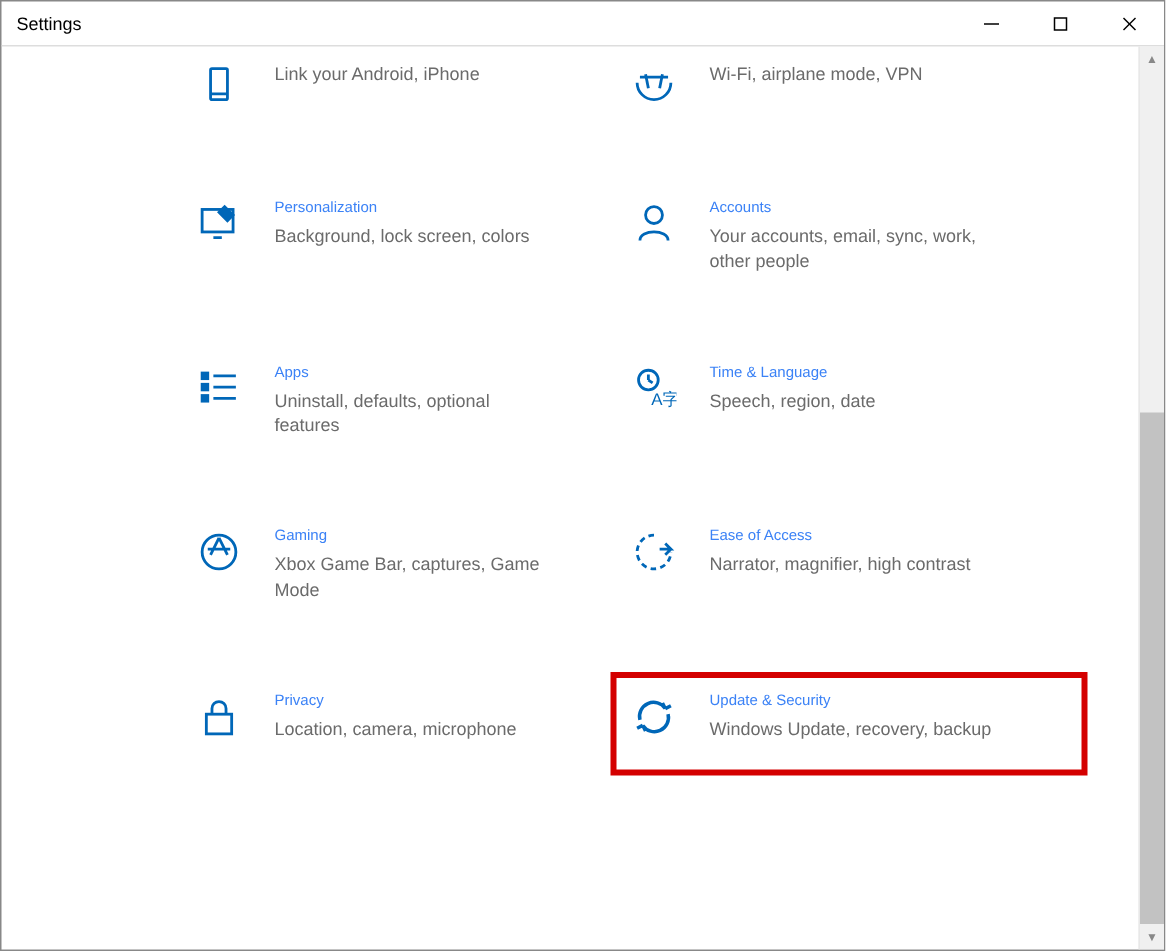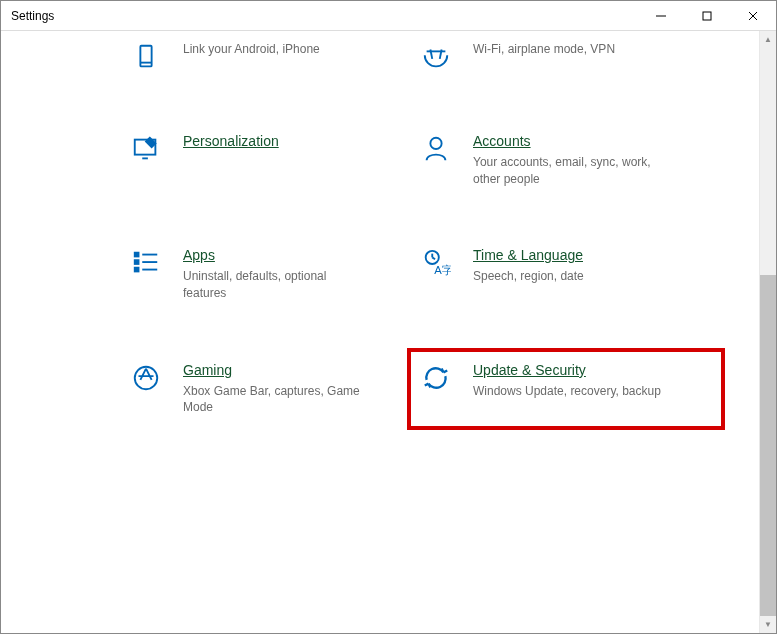--- a/index.html
+++ b/index.html
@@ -10,21 +10,21 @@
   .win-buttons { display: flex; height: 100%; }
   .win-btn { width: 46px; display: flex; align-items: center; justify-content: center; }
   .win-btn svg { width: 14px; height: 14px; }
   .content-area { position: relative; height: calc(100% - 30px); display: flex; }
   .scroll-region { flex: 1; overflow: hidden; padding: 0 13px 0 0; }
   .grid { display: grid; grid-template-columns: 1fr 1fr; column-gap: 0px; row-gap: 60px; padding: 20px 40px 20px 130px; }
   .tile { display: flex; align-items: flex-start; gap: 20px; width: 290px; }
   .tile-icon { width: 32px; height: 32px; flex: 0 0 32px; display: flex; align-items: center; justify-content: flex-start; color: #0067b8; }
   .tile-icon svg { width: 30px; height: 30px; }
   .tile-text { display: flex; flex-direction: column; gap: 4px; max-width: 190px; }
-  .tile-title { font-size: 14px; color: #14532d; line-height: 1.2; text-decoration: underline; }
+  .tile-title { font-size: 10px; color: #3b82f6; line-height: 1.2; }
   .tile-desc { font-size: 12px; color: #6b6b6b; line-height: 1.4; }
   .highlight { outline: 4px solid #d40000; outline-offset: 10px; padding-bottom: 8px; }
   .scrollbar { width: 17px; background: #f0f0f0; display: flex; flex-direction: column; border-left: 1px solid #e8e8e8; }
   .scroll-arrow { height: 17px; display: flex; align-items: center; justify-content: center; color: #888; font-size: 8px; }
   .scroll-track { flex: 1; position: relative; }
   .scroll-thumb { position: absolute; left: 0; right: 0; background: #c2c2c2; top: 40%; height: 60%; }
 </style>
 </head>
 <body>
 
@@ -84,20 +84,21 @@
         <div class="tile">
           <div class="tile-icon">
             <svg viewBox="0 0 32 32" fill="none" stroke="#0067b8" stroke-width="2">
                 <rect x="4" y="6" width="22" height="16"></rect>
                 <line x1="12" y1="26" x2="18" y2="26"></line>
                 <path d="M20 4 L26 10 L22 14 L16 8 Z" fill="#0067b8"></path>
               </svg>
           </div>
           <div class="tile-text">
             <div class="tile-title">Personalization</div>
+            <div class="tile-desc">Background, lock screen, colors</div>
           </div>
         </div>
 
         <div class="tile">
           <div class="tile-icon">
             <svg viewBox="0 0 32 32" fill="none" stroke="#0067b8" stroke-width="2">
                 <circle cx="16" cy="10" r="6"></circle>
                 <path d="M6 28 C6 20 26 20 26 28"></path>
               </svg>
           </div>
@@ -145,22 +146,46 @@
                 <circle cx="16" cy="16" r="12"></circle>
                 <path d="M16 6 L10 18 M16 6 L22 18 M8 14 L24 14"></path>
               </svg>
           </div>
           <div class="tile-text">
             <div class="tile-title">Gaming</div>
             <div class="tile-desc">Xbox Game Bar, captures, Game Mode</div>
           </div>
         </div>
 
-
-
+        <div class="tile">
+          <div class="tile-icon">
+            <svg viewBox="0 0 32 32" fill="none" stroke="#0067b8" stroke-width="2">
+                <path d="M16 4 A12 12 0 1 0 28 16" stroke-dasharray="4 3"></path>
+                <path d="M20 14 L28 14 L24 10 M28 14 L24 18"></path>
+              </svg>
+          </div>
+          <div class="tile-text">
+            <div class="tile-title">Ease of Access</div>
+            <div class="tile-desc">Narrator, magnifier, high contrast</div>
+          </div>
+        </div>
+
+
+        <div class="tile">
+          <div class="tile-icon">
+            <svg viewBox="0 0 32 32" fill="none" stroke="#0067b8" stroke-width="2">
+                <rect x="7" y="14" width="18" height="14"></rect>
+                <path d="M11 14 V10 a5 5 0 0 1 10 0 V14"></path>
+              </svg>
+          </div>
+          <div class="tile-text">
+            <div class="tile-title">Privacy</div>
+            <div class="tile-desc">Location, camera, microphone</div>
+          </div>
+        </div>
 
         <div class="tile highlight">
           <div class="tile-icon">
             <svg viewBox="0 0 32 32" fill="none" stroke="#0067b8" stroke-width="2.5">
                 <path d="M6 18 A10 10 0 0 1 24 10 L22 6 M24 10 L28 8"></path>
                 <path d="M26 14 A10 10 0 0 1 8 22 L10 26 M8 22 L4 24"></path>
               </svg>
           </div>
           <div class="tile-text">
             <div class="tile-title">Update &amp; Security</div>

